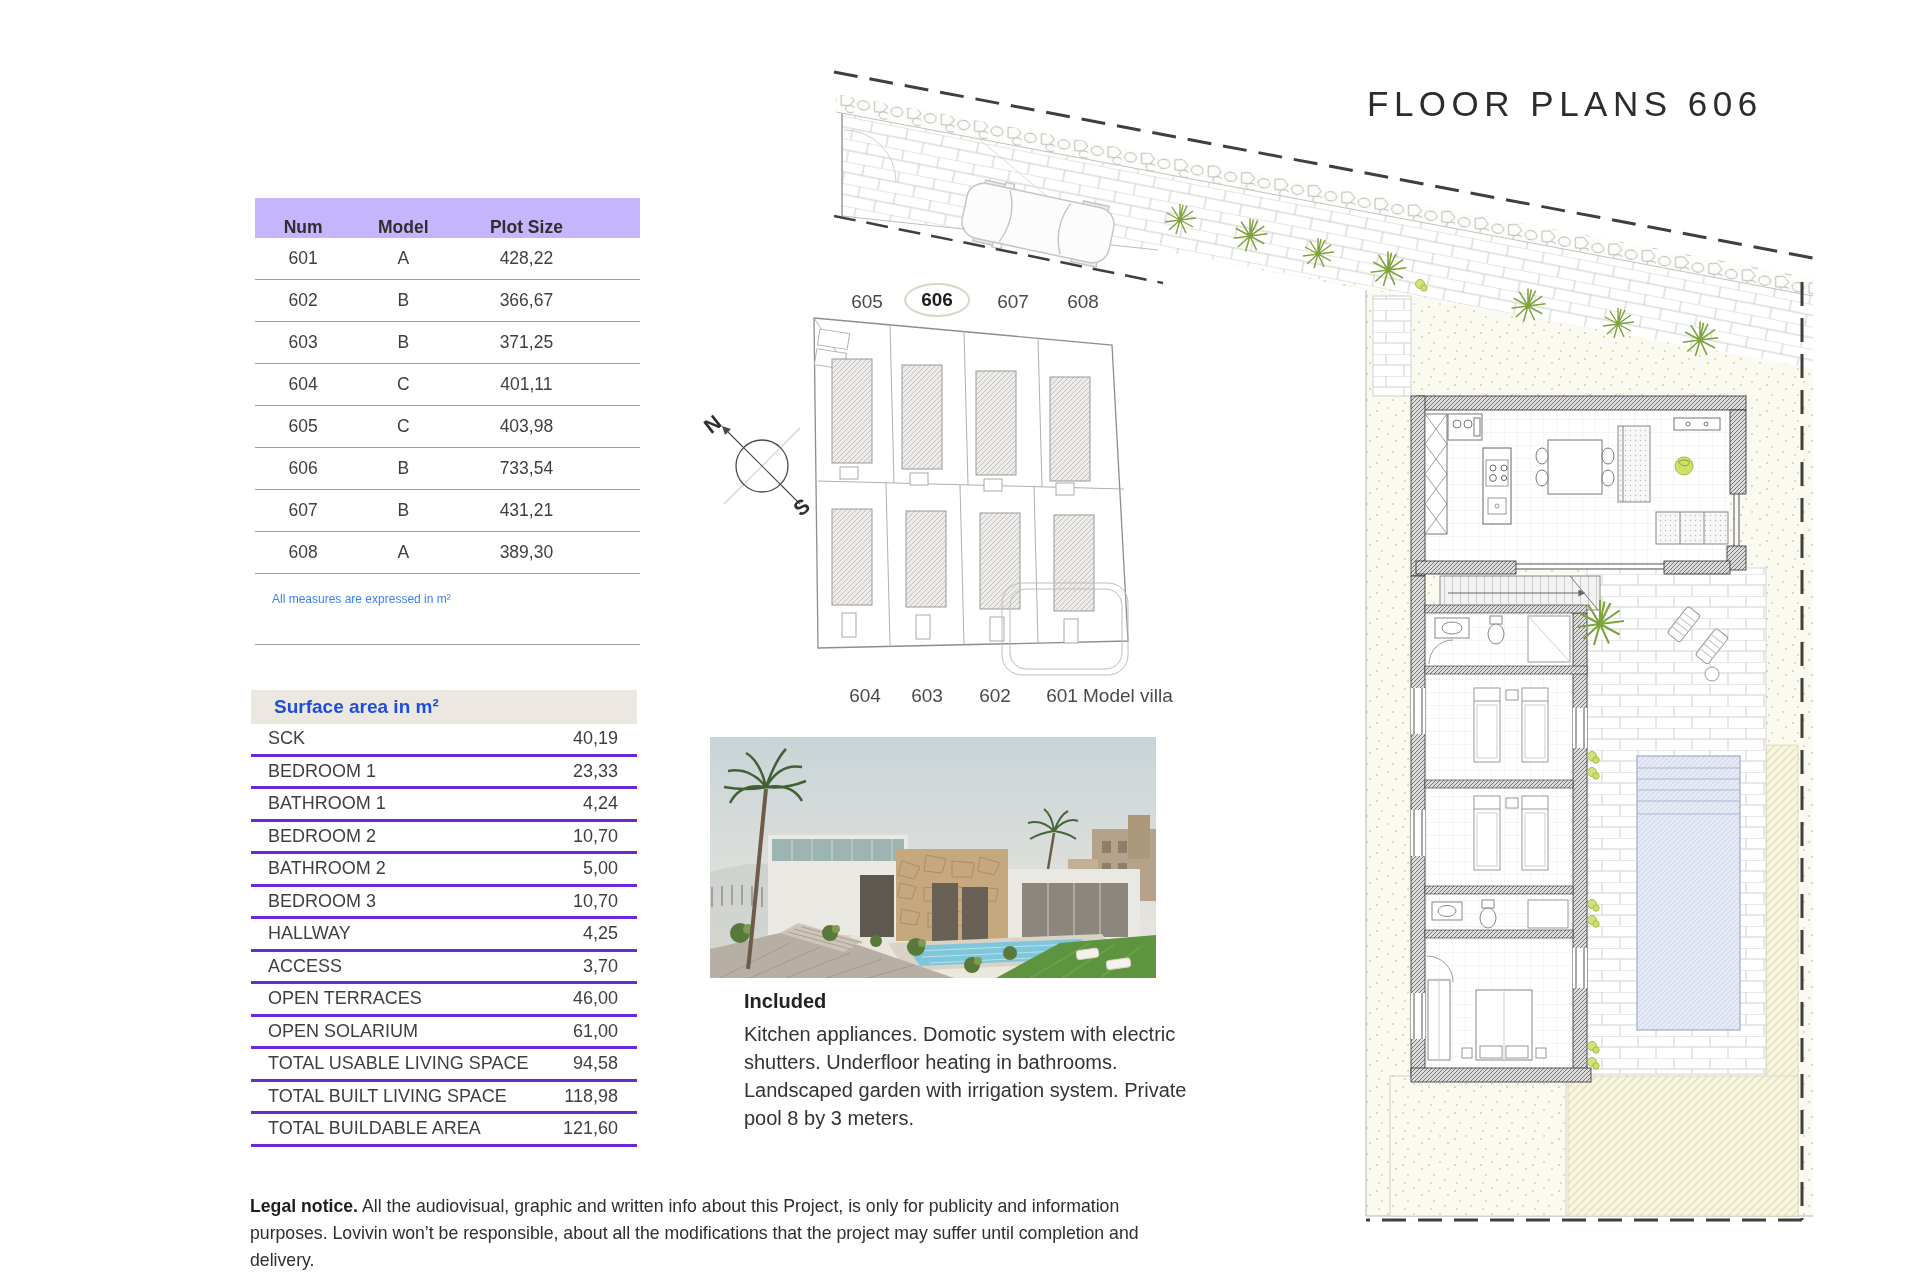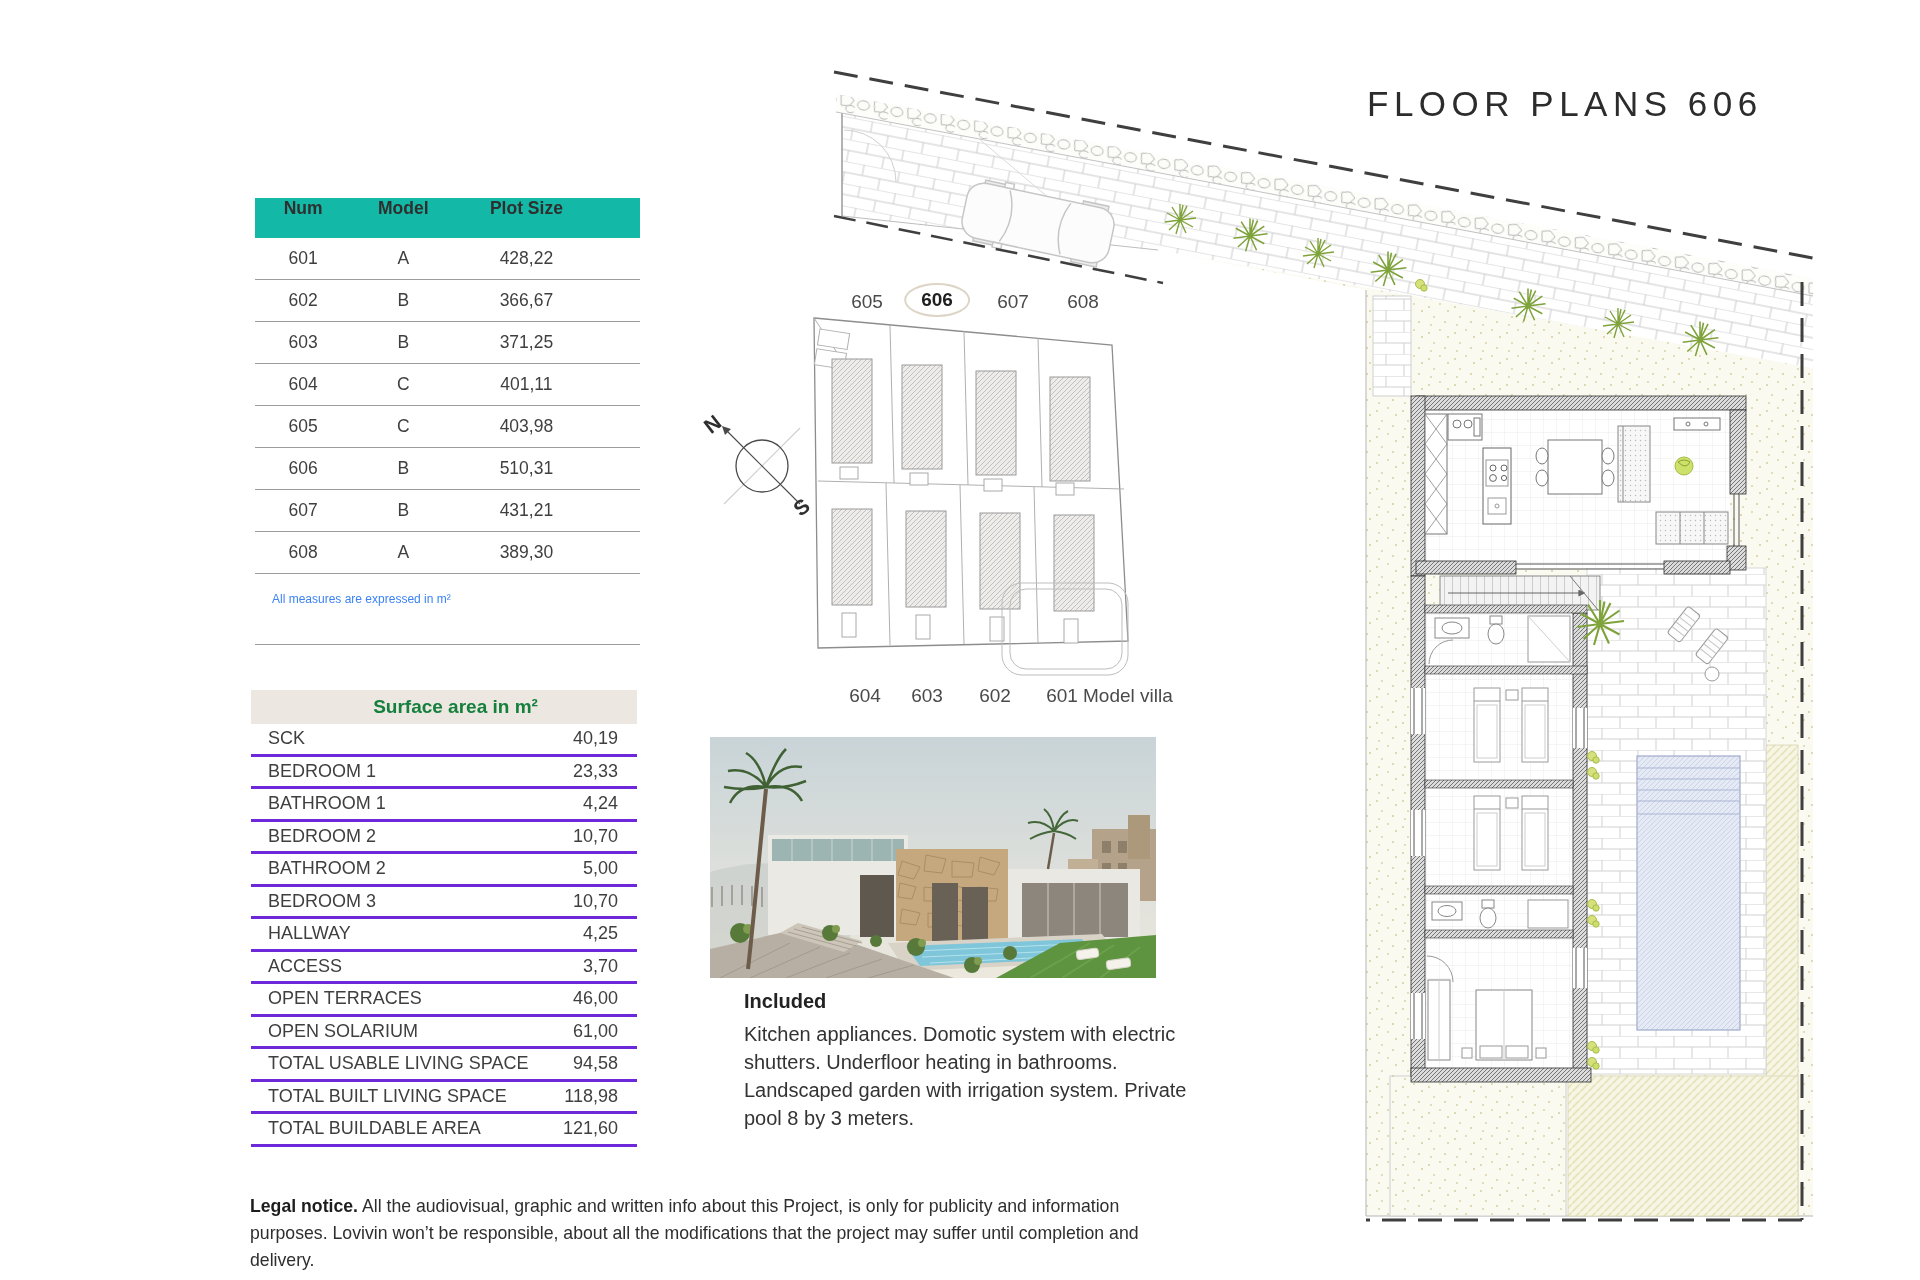--- a/index.html
+++ b/index.html
@@ -5,33 +5,33 @@
   html,body{margin:0;padding:0;background:#fff;}
   .stage{position:relative;width:1920px;height:1280px;background:#fff;overflow:hidden;
          font-family:"Liberation Sans",sans-serif;color:#3c3c3c;}
 
   
   .title{position:absolute;left:1367px;top:84px;font-size:35px;font-weight:400;
          letter-spacing:5.5px;color:#2c2c2c;white-space:nowrap;}
 
   
   .plot-table{position:absolute;left:255px;top:198px;width:385px;font-size:17.5px;}
-  .pt-head{display:flex;align-items:flex-start;height:40px;background:#14b8a6;
+  .pt-head{display:flex;align-items:flex-end;height:40px;background:#c4b5fd;
            font-weight:bold;color:#2f2f2f;}
   .pt-row{display:flex;align-items:center;height:41px;border-bottom:1px solid #9c9c9c;color:#3f3f3f;}
   .pt-c1{flex:0 0 25%;text-align:center;}
   .pt-c2{flex:0 0 27%;text-align:center;}
   .pt-c3{flex:0 0 37%;text-align:center;}
   .pt-note{margin-top:18px;padding-left:17px;font-size:12px;color:#3b82f6;height:26px;}
   .pt-endline{border-bottom:1px solid #9c9c9c;margin-top:26px;}
 
   
   .surface-table{position:absolute;left:251px;top:690px;width:386px;}
   .s-head{background:#ece7e0;height:34px;line-height:34px;font-weight:bold;
-          padding-left:23px;font-size:19px;color:#15803d;text-align:center;}
+          padding-left:23px;font-size:19px;color:#1d4ed8;}
   .s-row{display:flex;justify-content:space-between;align-items:center;height:29.5px;
          border-bottom:3px solid #6d28d9;padding-left:17px;padding-right:19px;
          font-size:18px;color:#3f3f3f;}
 
   
   .legal{position:absolute;left:250px;top:1192px;width:1000px;font-size:19px;line-height:27px;
          color:#2e2e2e;transform:scaleX(.93);transform-origin:left top;}
   .legal b{color:#1d1d1d;}
 
   
@@ -91,21 +91,21 @@
           <span class="pt-c3">401,11</span>
         </div>
         <div class="pt-row">
           <span class="pt-c1">605</span>
           <span class="pt-c2">C</span>
           <span class="pt-c3">403,98</span>
         </div>
         <div class="pt-row">
           <span class="pt-c1">606</span>
           <span class="pt-c2">B</span>
-          <span class="pt-c3">510,31</span>
+          <span class="pt-c3">733,54</span>
         </div>
         <div class="pt-row">
           <span class="pt-c1">607</span>
           <span class="pt-c2">B</span>
           <span class="pt-c3">431,21</span>
         </div>
         <div class="pt-row">
           <span class="pt-c1">608</span>
           <span class="pt-c2">A</span>
           <span class="pt-c3">389,30</span>

